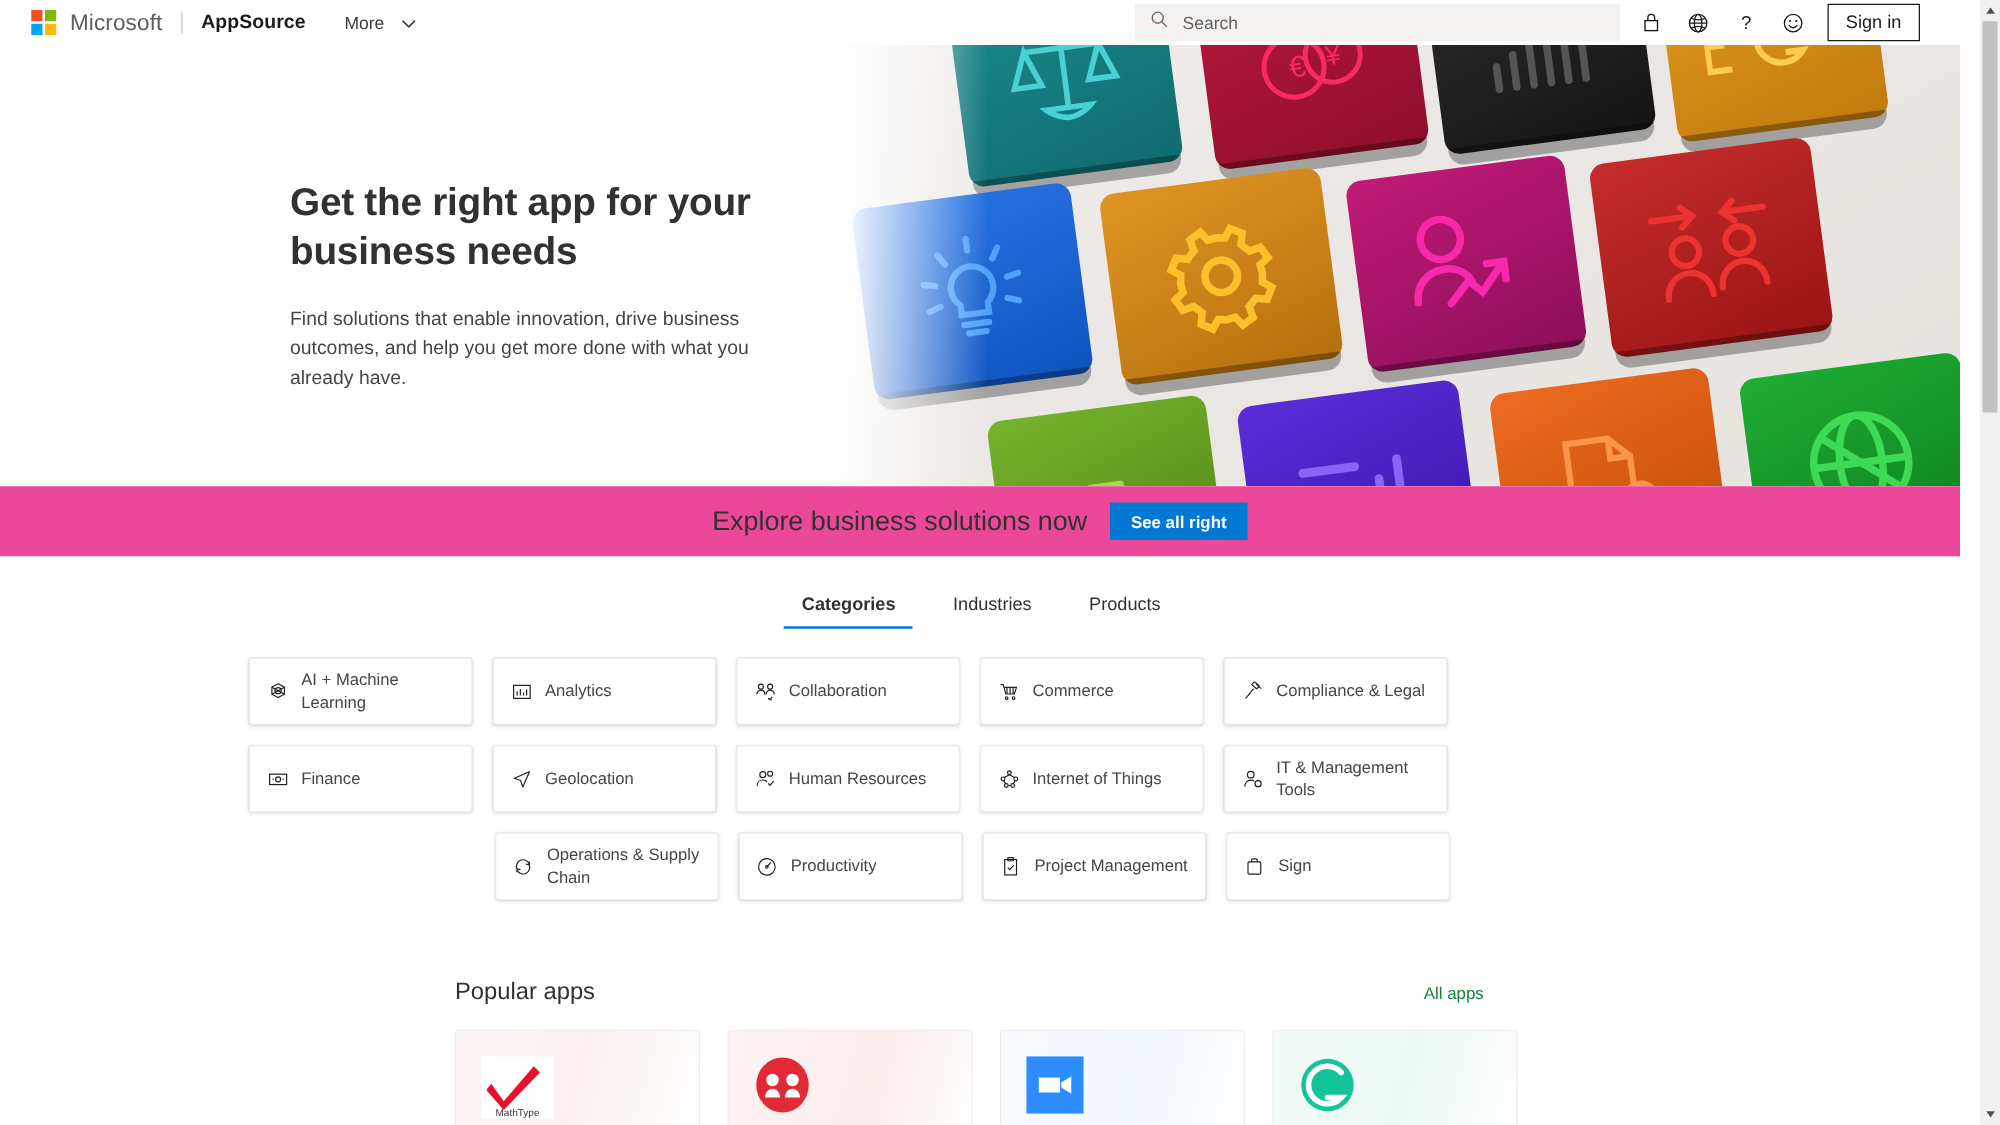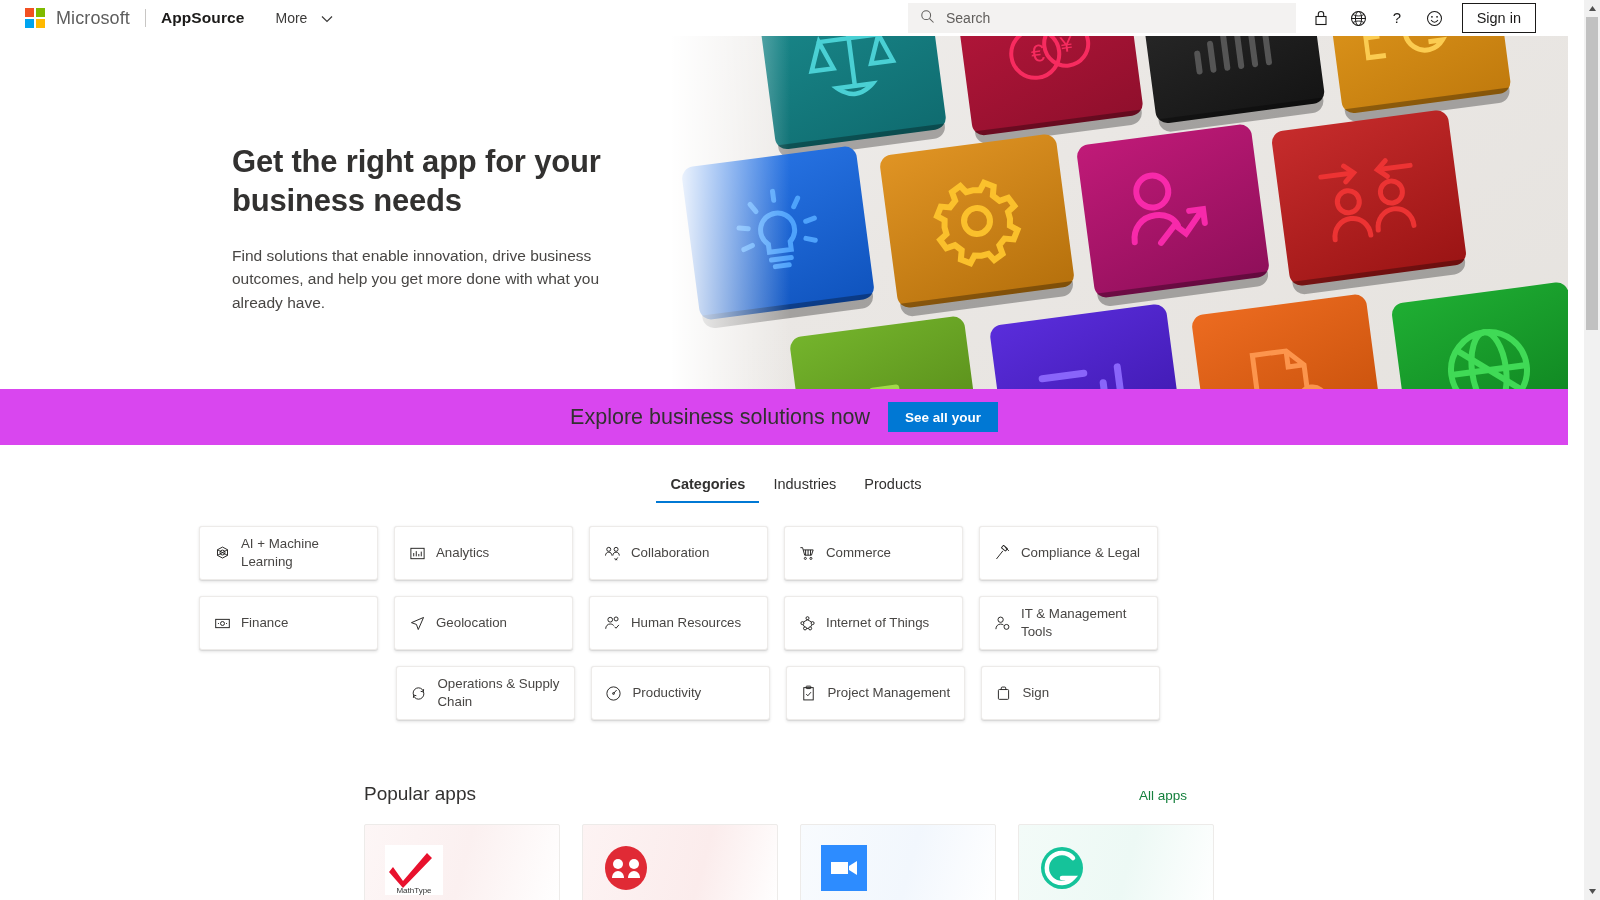--- a/index.html
+++ b/index.html
@@ -109,36 +109,36 @@
     color: #323130; letter-spacing: -.2px;
   }
   .hero-p {
     margin-top: 23px; font-size: 15.5px; line-height: 1.52; color: #484644;
   }
 
   
   .explore {
     position: absolute; top: 389px; left: 0;
     width: 1568px; height: 56px;
-    background: #d946ef;
+    background: #ec4899;
     display: flex; align-items: center; justify-content: center; gap: 18px;
   }
   .explore-title { font-size: 21.5px; color: #323130; font-weight: 400; }
   .see-all-btn {
     background: #0078d4; color: #ffffff;
     border: none; height: 30px; padding: 0 17px;
     font-family: "Liberation Sans", sans-serif;
     font-size: 13.5px; font-weight: 600; cursor: pointer;
     display: flex; align-items: center;
   }
 
   
   .tabs {
-    position: absolute; top: 468px; left: 12px; width: 1568px;
-    display: flex; justify-content: center; 
+    position: absolute; top: 468px; left: 1px; width: 1568px;
+    display: flex; justify-content: center; gap: 18px;
   }
   .tab {
     padding: 8px 14px 11px; font-size: 14.5px; color: #323130;
     cursor: pointer; position: relative; background: none; border: none;
     font-family: "Liberation Sans", sans-serif;
   }
   .tab.active { font-weight: 700; }
   .tab.active::after {
     content: ""; position: absolute; left: 0; right: 0; bottom: 0;
     height: 2px; background: #0078d4;
@@ -404,21 +404,21 @@
     </div>
 
     <div class="hero-text">
       <h1 class="hero-h1">Get the right app for your business needs</h1>
       <p class="hero-p">Find solutions that enable innovation, drive business outcomes, and help you get more done with what you already have.</p>
     </div>
   </div>
 
   <div class="explore">
     <span class="explore-title">Explore business solutions now</span>
-    <button class="see-all-btn">See all your</button>
+    <button class="see-all-btn">See all right</button>
   </div>
 
   <div class="tabs">
     <button class="tab active">Categories</button>
     <button class="tab">Industries</button>
     <button class="tab">Products</button>
   </div>
 
   <div class="cat-grid">
 

